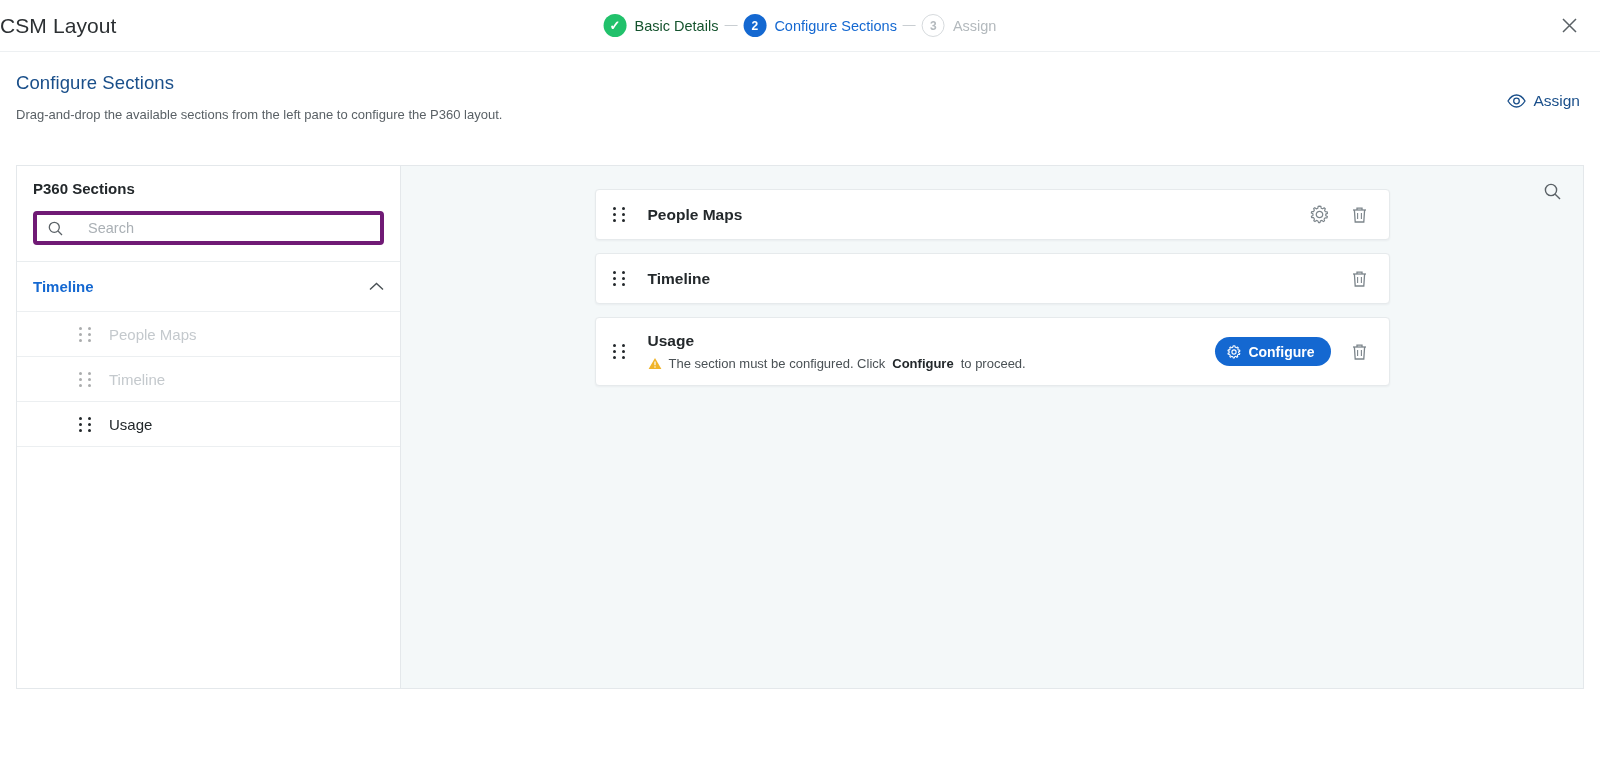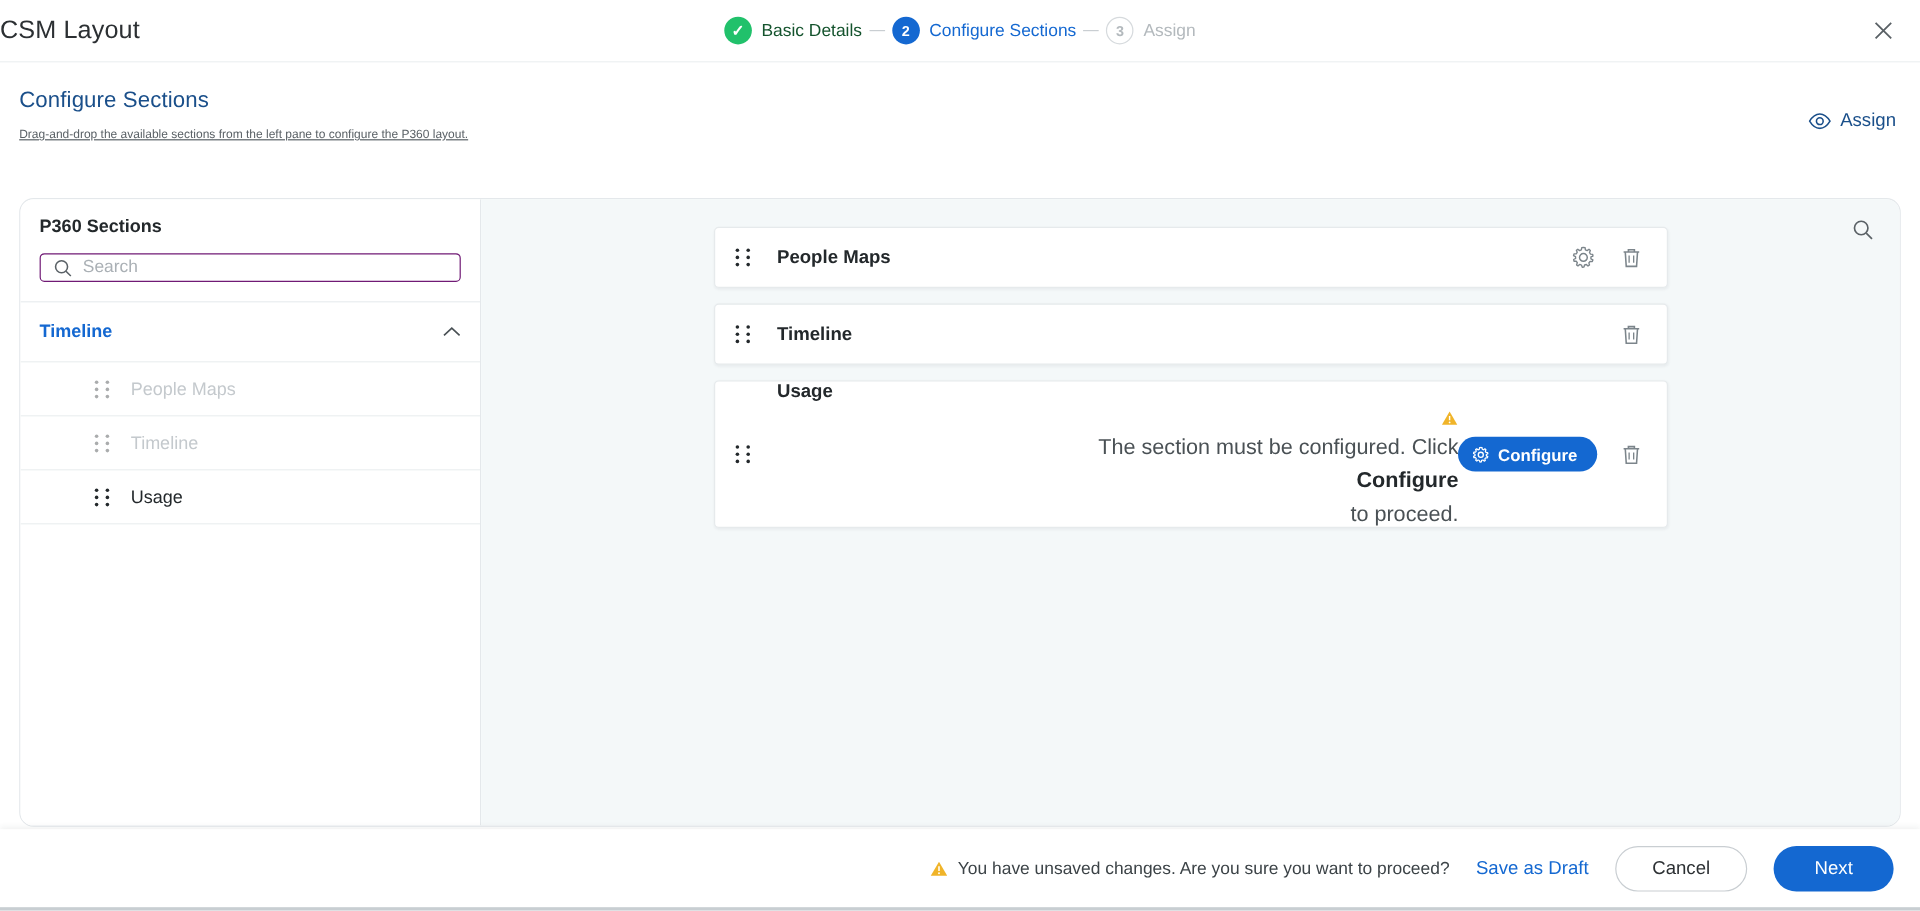--- a/index.html
+++ b/index.html
@@ -46,45 +46,45 @@
   .step-dash { width: 13px; height: 1px; background: #c9ced2; margin: 0 6px; flex: none; }
   .close-btn {
     position: absolute; right: 18px; top: 50%; transform: translateY(-50%);
     width: 26px; height: 26px; display: flex; align-items: center; justify-content: center;
     cursor: pointer; color: #5a6166;
   }
 
   
   .titlebar { position: relative; padding: 20px 16px 0 16px; height: 90px; }
   .page-title { font-size: 18.5px; color: #1a4f8a; font-weight: 400; letter-spacing: .1px; }
-  .page-sub { font-size: 10px; color: #5a6166; margin-top: 13px; text-decoration: underline; }
+  .page-sub { font-size: 13px; color: #5a6166; margin-top: 13px; }
   .preview-btn {
     position: absolute; right: 20px; top: 40px;
     display: flex; align-items: center; gap: 7px;
     color: #1a4f8a; font-size: 15.5px; cursor: pointer;
   }
 
   
   .body-wrap {
     position: absolute; left: 16px; right: 16px; top: 165px; bottom: 70px;
     display: flex;
     border: 1px solid #e4e8eb;
-    border-radius: 12px;
+    border-radius: 0;
     background: #fff;
     overflow: hidden;
   }
 
   
   .sidebar { width: 384px; flex: none; border-right: 1px solid #e4e8eb; background: #fff; display: flex; flex-direction: column; }
   .sb-head { padding: 14px 16px 16px 16px; border-bottom: 1px solid #e9edef; }
   .sb-title { font-size: 15px; font-weight: bold; color: #23282b; }
   .search-box {
-    margin-top: 14px; height: 24px;
-    border: 1px solid #701a75; border-radius: 4px;
-    display: flex; align-items: center; gap: 9px; padding: 0 11px;
+    margin-top: 14px; height: 34px;
+    border: 4px solid #701a75; border-radius: 4px;
+    display: flex; align-items: center; gap: 25px; padding: 0 11px;
     background: #fff;
   }
   .search-box input {
     border: none; outline: none; font-size: 14.5px; color: #2c3033;
     background: transparent; width: 100%; font-family: inherit;
   }
   .search-box input::placeholder { color: #aab0b5; }
 
   .accordion-head {
     height: 50px; display: flex; align-items: center; justify-content: space-between;
@@ -122,21 +122,21 @@
     border: 1px solid #e6eaec; border-radius: 4px;
     box-shadow: 0 1px 2px rgba(30,40,50,.05);
     display: flex; align-items: center; padding: 0 18px 0 17px;
     position: relative;
   }
   .card-sm { min-height: 51px; }
   .card-lg { min-height: 69px; }
   .card .grip { margin-right: 22px; flex: none; }
   .card-main { flex: 1; min-width: 0; }
   .card-title { font-size: 15.5px; font-weight: bold; color: #23282b; }
-  .card-warn { display: flex; align-items: flex-end; gap: 7px; margin-top: 6px; font-size: 18px; color: #4a5155; flex-direction: column; }
+  .card-warn { display: flex; align-items: center; gap: 7px; margin-top: 6px; font-size: 13px; color: #4a5155; }
   .card-warn b { font-weight: bold; color: #23282b; }
   .card-actions { display: flex; align-items: center; gap: 18px; flex: none; }
   .icon-btn { width: 22px; height: 22px; display: flex; align-items: center; justify-content: center; cursor: pointer; color: #7c858b; }
 
   .btn-configure {
     background: #1468d1; color: #fff; border: none; border-radius: 15px;
     height: 29px; padding: 0 16px 0 12px;
     display: flex; align-items: center; gap: 7px;
     font-size: 14px; font-weight: bold; cursor: pointer; font-family: inherit;
   }
@@ -376,29 +376,14 @@
                   <path d="M6.6 7 V13 M10.4 7 V13" stroke="currentColor" stroke-width="1.1"></path>
                 </svg>
             </span>
           </div>
         </div>
 
       </div>
     </div>
   </div>
 
-  <div class="footer">
-    <div class="unsaved">
-      <span style="display:flex">
-        <svg width="15" height="14" viewBox="0 0 14 13">
-            <path d="M7 1 L13.4 12 H0.6 Z" fill="#f0b429"></path>
-            <path d="M7 4.6 V8.2" stroke="#fff" stroke-width="1.2"></path>
-            <circle cx="7" cy="10" r=".75" fill="#fff"></circle>
-          </svg>
-      </span>
-      <span>You have unsaved changes. Are you sure you want to proceed?</span>
-    </div>
-    <div class="link-btn">Save as Draft</div>
-    <button class="btn-cancel">Cancel</button>
-    <button class="btn-next">Next</button>
-  </div>
 
 </div>
 
 </body></html>

